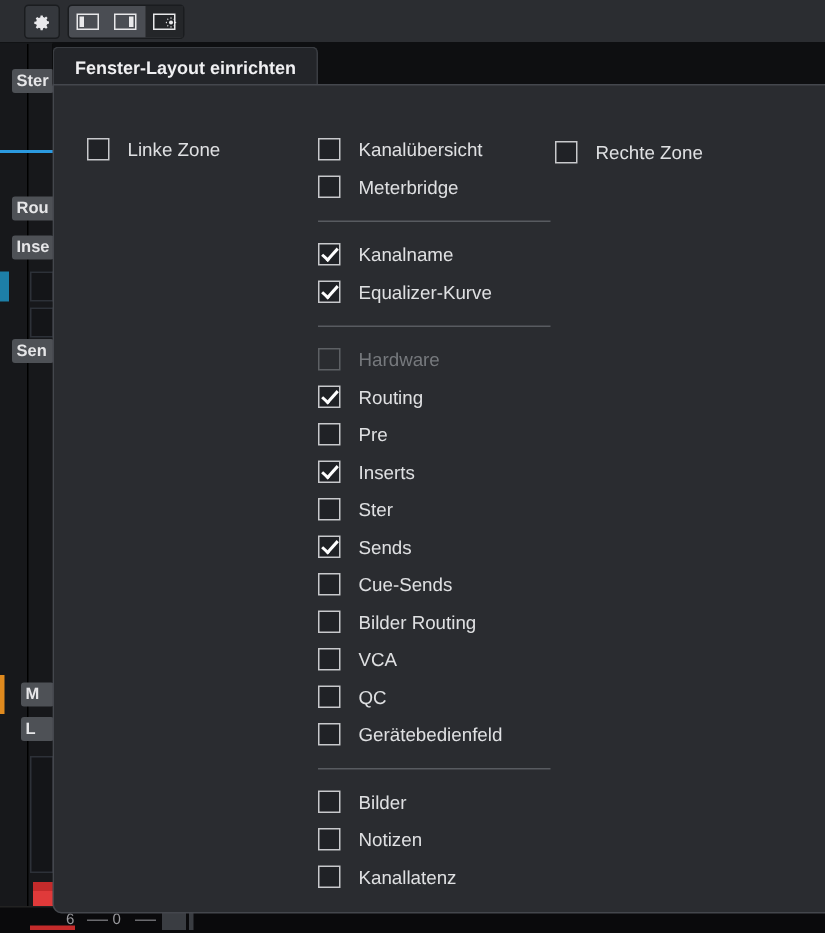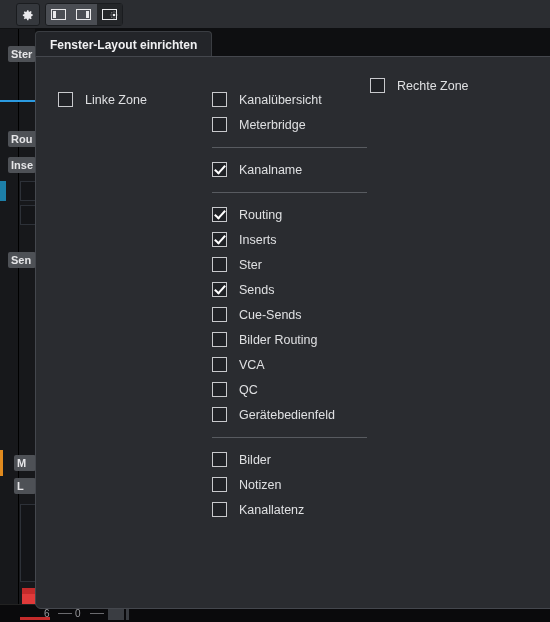--- a/index.html
+++ b/index.html
@@ -285,21 +285,21 @@
   <div class="strip-col"></div>
   <div class="strip-col2"></div>
 
   <div class="bg-chip" style="left:8px; top:46px; width:28px;">Ster</div>
   <div class="bg-line-blue" style="left:0px; top:100px; width:36px;"></div>
   <div class="bg-chip" style="left:8px; top:131px; width:48px;">Rou</div>
   <div class="bg-chip" style="left:8px; top:157px; width:28px;">Inse</div>
   <div class="bg-rect" style="left:20px; top:181px; width:16px; height:20px;"></div>
   <div class="bg-cyan" style="left:0px; top:181px; width:6px; height:20px;"></div>
   <div class="bg-rect" style="left:20px; top:205px; width:16px; height:20px;"></div>
-  <div class="bg-chip" style="left:8px; top:252px; width:28px;">Sen</div>
+  <div class="bg-chip" style="left:8px; top:226px; width:28px;">Sen</div>
 
   <div class="bg-line-orange" style="left:0px; top:450px; height:26px;"></div>
   <div class="bg-chip" style="left:14px; top:455px; width:22px;">M</div>
   <div class="bg-chip" style="left:14px; top:478px; width:22px;">L</div>
   <div class="bg-rect" style="left:20px; top:504px; width:16px; height:78px;"></div>
   <div class="bg-fader" style="left:22px; top:588px; width:14px; height:26px;"></div>
   <div class="bg-fader-2" style="left:22px; top:594px; width:14px; height:12px;"></div>
 
   <div class="scale-bar">
     <div class="scale-blk" style="left:20px; width:30px; height:3px; background:#c42b2b;"></div>
@@ -365,28 +365,40 @@
             <span class="chk-box"></span>
             <span class="chk-label">Meterbridge</span>
           </div>
         </div>
         <div class="sep"></div>
         <div class="grp">
           <div class="chk-row">
             <span class="chk-box checked"></span>
             <span class="chk-label">Kanalname</span>
           </div>
+          <div class="chk-row">
+            <span class="chk-box checked"></span>
+            <span class="chk-label">Equalizer-Kurve</span>
+          </div>
         </div>
         <div class="sep"></div>
         <div class="grp">
+          <div class="chk-row disabled">
+            <span class="chk-box"></span>
+            <span class="chk-label">Hardware</span>
+          </div>
           <div class="chk-row">
             <span class="chk-box checked"></span>
             <span class="chk-label">Routing</span>
           </div>
           <div class="chk-row">
+            <span class="chk-box"></span>
+            <span class="chk-label">Pre</span>
+          </div>
+          <div class="chk-row">
             <span class="chk-box checked"></span>
             <span class="chk-label">Inserts</span>
           </div>
           <div class="chk-row">
             <span class="chk-box"></span>
             <span class="chk-label">Ster</span>
           </div>
           <div class="chk-row">
             <span class="chk-box checked"></span>
             <span class="chk-label">Sends</span>
@@ -421,21 +433,21 @@
           <div class="chk-row">
             <span class="chk-box"></span>
             <span class="chk-label">Notizen</span>
           </div>
           <div class="chk-row">
             <span class="chk-box"></span>
             <span class="chk-label">Kanallatenz</span>
           </div>
         </div>
       </div>
-    <div class="col col-right" style="top:16px;">
+    <div class="col col-right" style="top:32px;">
         <div class="grp">
           <div class="chk-row">
             <span class="chk-box"></span>
             <span class="chk-label">Rechte Zone</span>
           </div>
         </div>
       </div>
   </div>
 </div>
 

